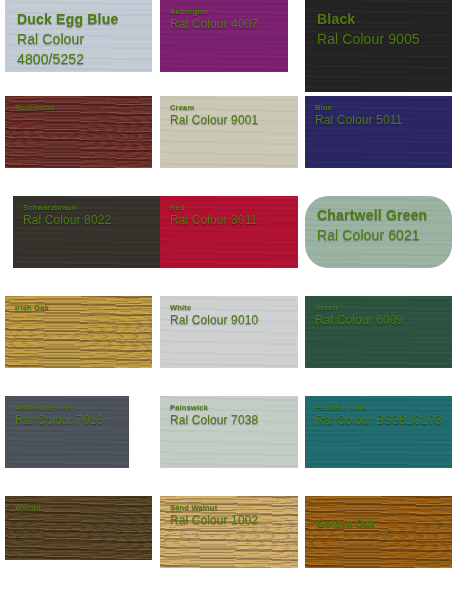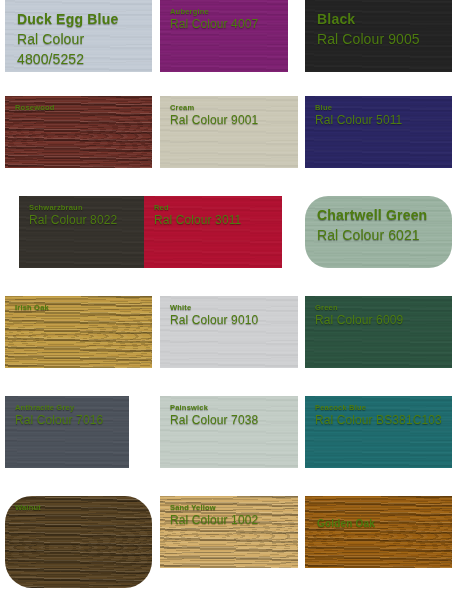--- a/index.html
+++ b/index.html
@@ -156,21 +156,21 @@
     </div>
     <div class="swatch smooth" style="left: 160px; top: 0px; width: 128px; height: 72px;">
       <div class="base" style="background: rgb(124, 32, 112);"></div>
       <div class="grain"></div>
       <div class="grain2"></div>
       <div class="label">
         <span class="name">Aubergine</span>
         <span class="ral">Ral Colour 4007</span>
       </div>
     </div>
-    <div class="swatch smooth big" style="left: 305px; top: 0px; width: 147px; height: 72px;">
+    <div class="swatch smooth big" style="left: 305px; top: 0px; width: 147px; height: 92px;">
       <div class="base" style="background: rgb(35, 35, 35);"></div>
       <div class="grain"></div>
       <div class="grain2"></div>
       <div class="label">
         <span class="name">Black</span>
         <span class="ral">Ral Colour 9005</span>
       </div>
     </div>
     <div class="swatch wood" style="left: 5px; top: 96px; width: 147px; height: 72px;">
       <div class="base" style="background: rgb(110, 48, 40);"></div>
@@ -191,30 +191,30 @@
     </div>
     <div class="swatch smooth" style="left: 305px; top: 96px; width: 147px; height: 72px;">
       <div class="base" style="background: rgb(42, 38, 99);"></div>
       <div class="grain"></div>
       <div class="grain2"></div>
       <div class="label">
         <span class="name">Blue</span>
         <span class="ral">Ral Colour 5011</span>
       </div>
     </div>
-    <div class="swatch smooth" style="left: 19px; top: 196px; width: 175px; height: 72px;">
+    <div class="swatch smooth" style="left: 13px; top: 196px; width: 175px; height: 72px;">
       <div class="base" style="background: rgb(53, 50, 44);"></div>
       <div class="grain"></div>
       <div class="grain2"></div>
       <div class="label">
         <span class="name">Schwarzbraun</span>
         <span class="ral">Ral Colour 8022</span>
       </div>
     </div>
-    <div class="swatch smooth" style="left: 144px; top: 196px; width: 138px; height: 72px;">
+    <div class="swatch smooth" style="left: 160px; top: 196px; width: 138px; height: 72px;">
       <div class="base" style="background: rgb(176, 17, 49);"></div>
       <div class="grain"></div>
       <div class="grain2"></div>
       <div class="label">
         <span class="name">Red</span>
         <span class="ral">Ral Colour 3011</span>
       </div>
     </div>
     <div class="swatch smooth big" style="left: 305px; top: 196px; width: 147px; height: 72px; border-radius: 23px;">
       <div class="base" style="background: rgb(155, 179, 162);"></div>
@@ -271,34 +271,34 @@
     </div>
     <div class="swatch smooth" style="left: 305px; top: 396px; width: 147px; height: 72px; padding-left: 12px;">
       <div class="base" style="background: rgb(31, 107, 110);"></div>
       <div class="grain"></div>
       <div class="grain2"></div>
       <div class="label">
         <span class="name">Peacock Blue</span>
         <span class="ral">Ral Colour BS381C103</span>
       </div>
     </div>
-    <div class="swatch wood" style="left: 5px; top: 496px; width: 147px; height: 92px; border-radius: 27px;">
+    <div class="swatch wood" style="left: 5px; top: 496px; width: 147px; height: 64px;">
       <div class="base" style="background: rgb(88, 67, 35);"></div>
       <div class="grain"></div>
       <div class="grain2"></div>
       <div class="label">
         <span class="name">Walnut</span>
       </div>
     </div>
     <div class="swatch wood" style="left: 160px; top: 496px; width: 138px; height: 72px;">
       <div class="base" style="background: rgb(210, 174, 107);"></div>
       <div class="grain"></div>
       <div class="grain2"></div>
       <div class="label">
-        <span class="name">Sand Yellow</span>
+        <span class="name">Sand Walnut</span>
         <span class="ral">Ral Colour 1002</span>
       </div>
     </div>
     <div class="swatch wood mid" style="left: 305px; top: 496px; width: 147px; height: 72px;">
       <div class="base" style="background: rgb(154, 95, 18);"></div>
       <div class="grain"></div>
       <div class="grain2"></div>
       <div class="label">
         <span class="name">Golden Oak</span>
       </div>

